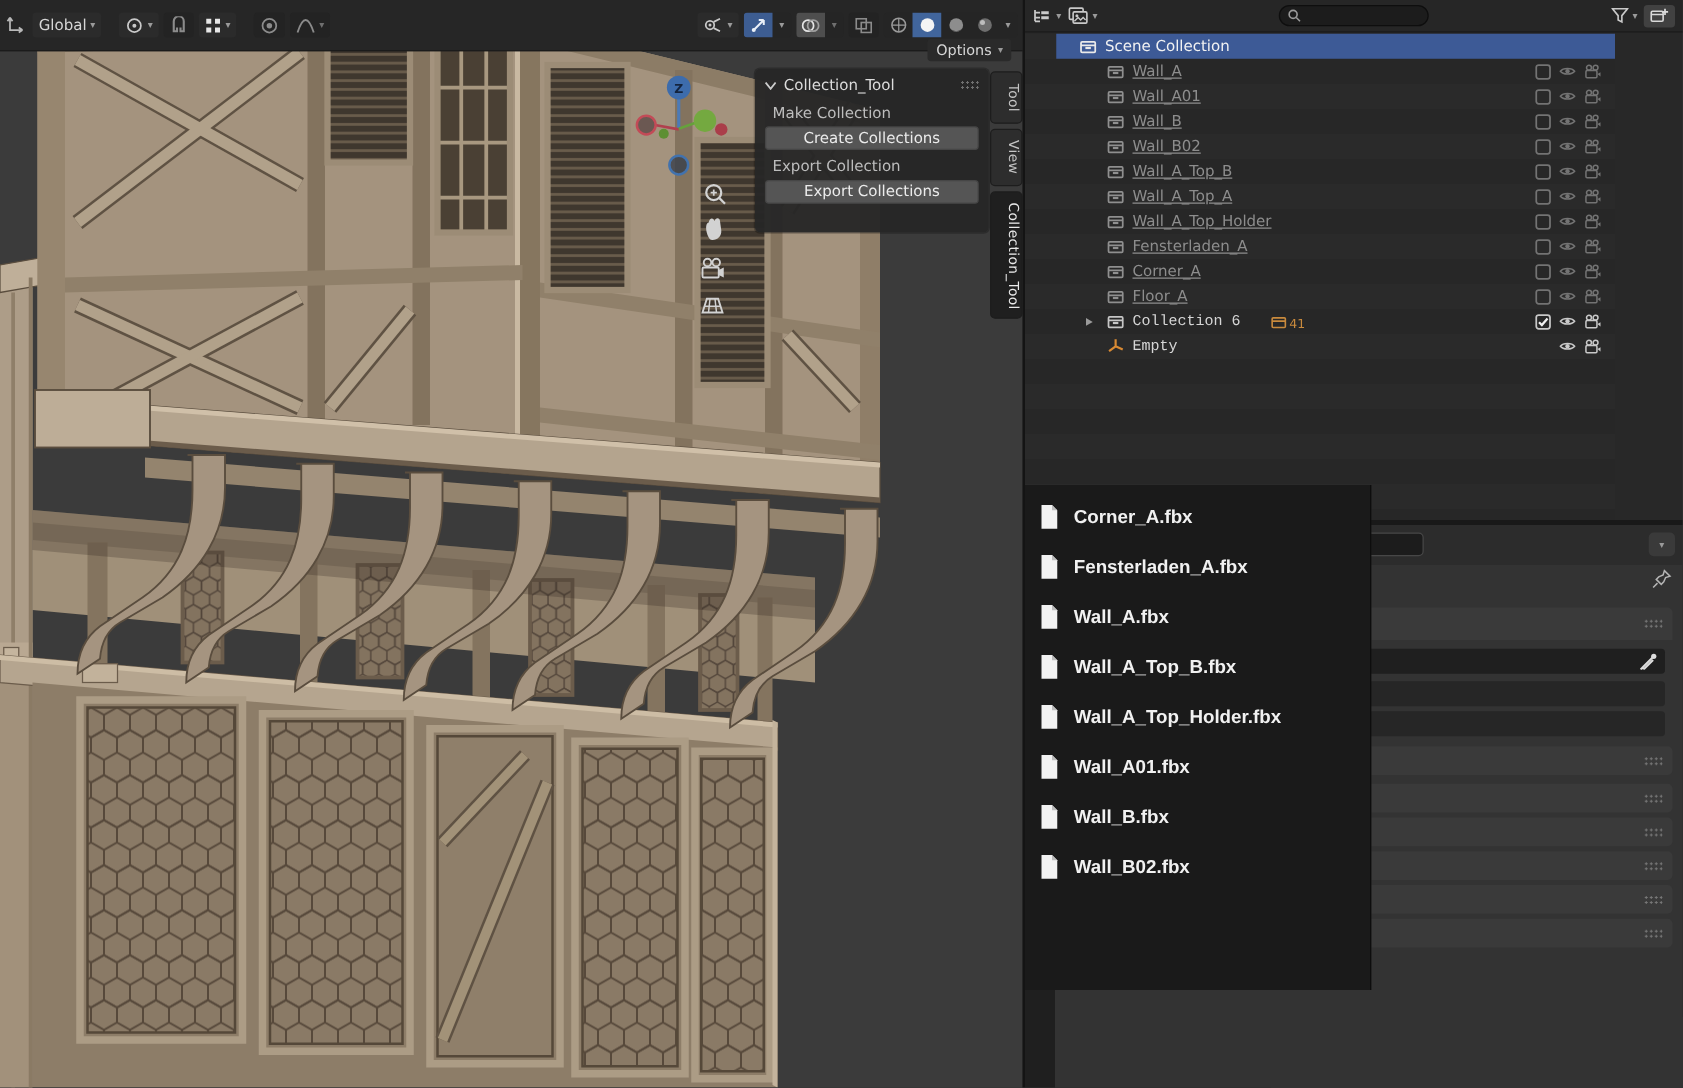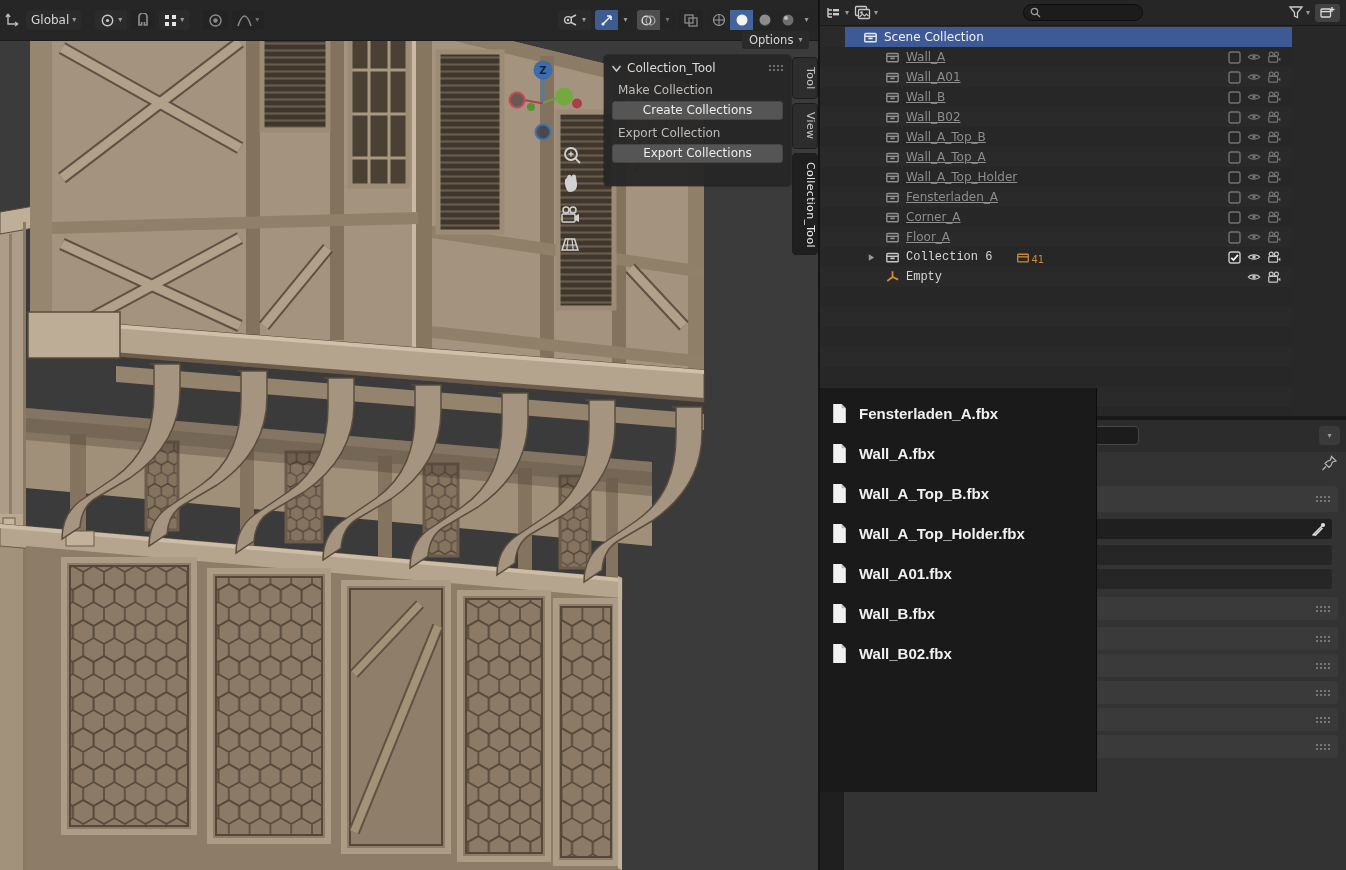--- a/index.html
+++ b/index.html
@@ -891,70 +891,79 @@
   </div>
 
   <div id="files">
       <div class="frow">
         <span style="display:flex">
           <svg width="17" height="21" viewBox="0 0 16 20">
             <path d="M2,1 h8 l4,4 v14 h-12 z" fill="#f2f2f2"></path>
             <path d="M10,1 l4,4 h-4 z" fill="#bdbdbd"></path>
           </svg>
         </span>
-        <span>Fensterladen_A.fbx</span>
+        <span>Corner_A.fbx</span>
       </div>
       <div class="frow">
         <span style="display:flex">
           <svg width="17" height="21" viewBox="0 0 16 20">
             <path d="M2,1 h8 l4,4 v14 h-12 z" fill="#f2f2f2"></path>
             <path d="M10,1 l4,4 h-4 z" fill="#bdbdbd"></path>
           </svg>
         </span>
-        <span>Wall_A.fbx</span>
+        <span>Fensterladen_A.fbx</span>
       </div>
       <div class="frow">
         <span style="display:flex">
           <svg width="17" height="21" viewBox="0 0 16 20">
             <path d="M2,1 h8 l4,4 v14 h-12 z" fill="#f2f2f2"></path>
             <path d="M10,1 l4,4 h-4 z" fill="#bdbdbd"></path>
           </svg>
         </span>
-        <span>Wall_A_Top_B.fbx</span>
+        <span>Wall_A.fbx</span>
       </div>
       <div class="frow">
         <span style="display:flex">
           <svg width="17" height="21" viewBox="0 0 16 20">
             <path d="M2,1 h8 l4,4 v14 h-12 z" fill="#f2f2f2"></path>
             <path d="M10,1 l4,4 h-4 z" fill="#bdbdbd"></path>
           </svg>
         </span>
-        <span>Wall_A_Top_Holder.fbx</span>
+        <span>Wall_A_Top_B.fbx</span>
       </div>
       <div class="frow">
         <span style="display:flex">
           <svg width="17" height="21" viewBox="0 0 16 20">
             <path d="M2,1 h8 l4,4 v14 h-12 z" fill="#f2f2f2"></path>
             <path d="M10,1 l4,4 h-4 z" fill="#bdbdbd"></path>
           </svg>
         </span>
-        <span>Wall_A01.fbx</span>
+        <span>Wall_A_Top_Holder.fbx</span>
       </div>
       <div class="frow">
         <span style="display:flex">
           <svg width="17" height="21" viewBox="0 0 16 20">
             <path d="M2,1 h8 l4,4 v14 h-12 z" fill="#f2f2f2"></path>
             <path d="M10,1 l4,4 h-4 z" fill="#bdbdbd"></path>
           </svg>
         </span>
-        <span>Wall_B.fbx</span>
+        <span>Wall_A01.fbx</span>
       </div>
       <div class="frow">
         <span style="display:flex">
           <svg width="17" height="21" viewBox="0 0 16 20">
             <path d="M2,1 h8 l4,4 v14 h-12 z" fill="#f2f2f2"></path>
             <path d="M10,1 l4,4 h-4 z" fill="#bdbdbd"></path>
           </svg>
         </span>
+        <span>Wall_B.fbx</span>
+      </div>
+      <div class="frow">
+        <span style="display:flex">
+          <svg width="17" height="21" viewBox="0 0 16 20">
+            <path d="M2,1 h8 l4,4 v14 h-12 z" fill="#f2f2f2"></path>
+            <path d="M10,1 l4,4 h-4 z" fill="#bdbdbd"></path>
+          </svg>
+        </span>
         <span>Wall_B02.fbx</span>
       </div>
     </div>
 </div>
 
 </body></html>

